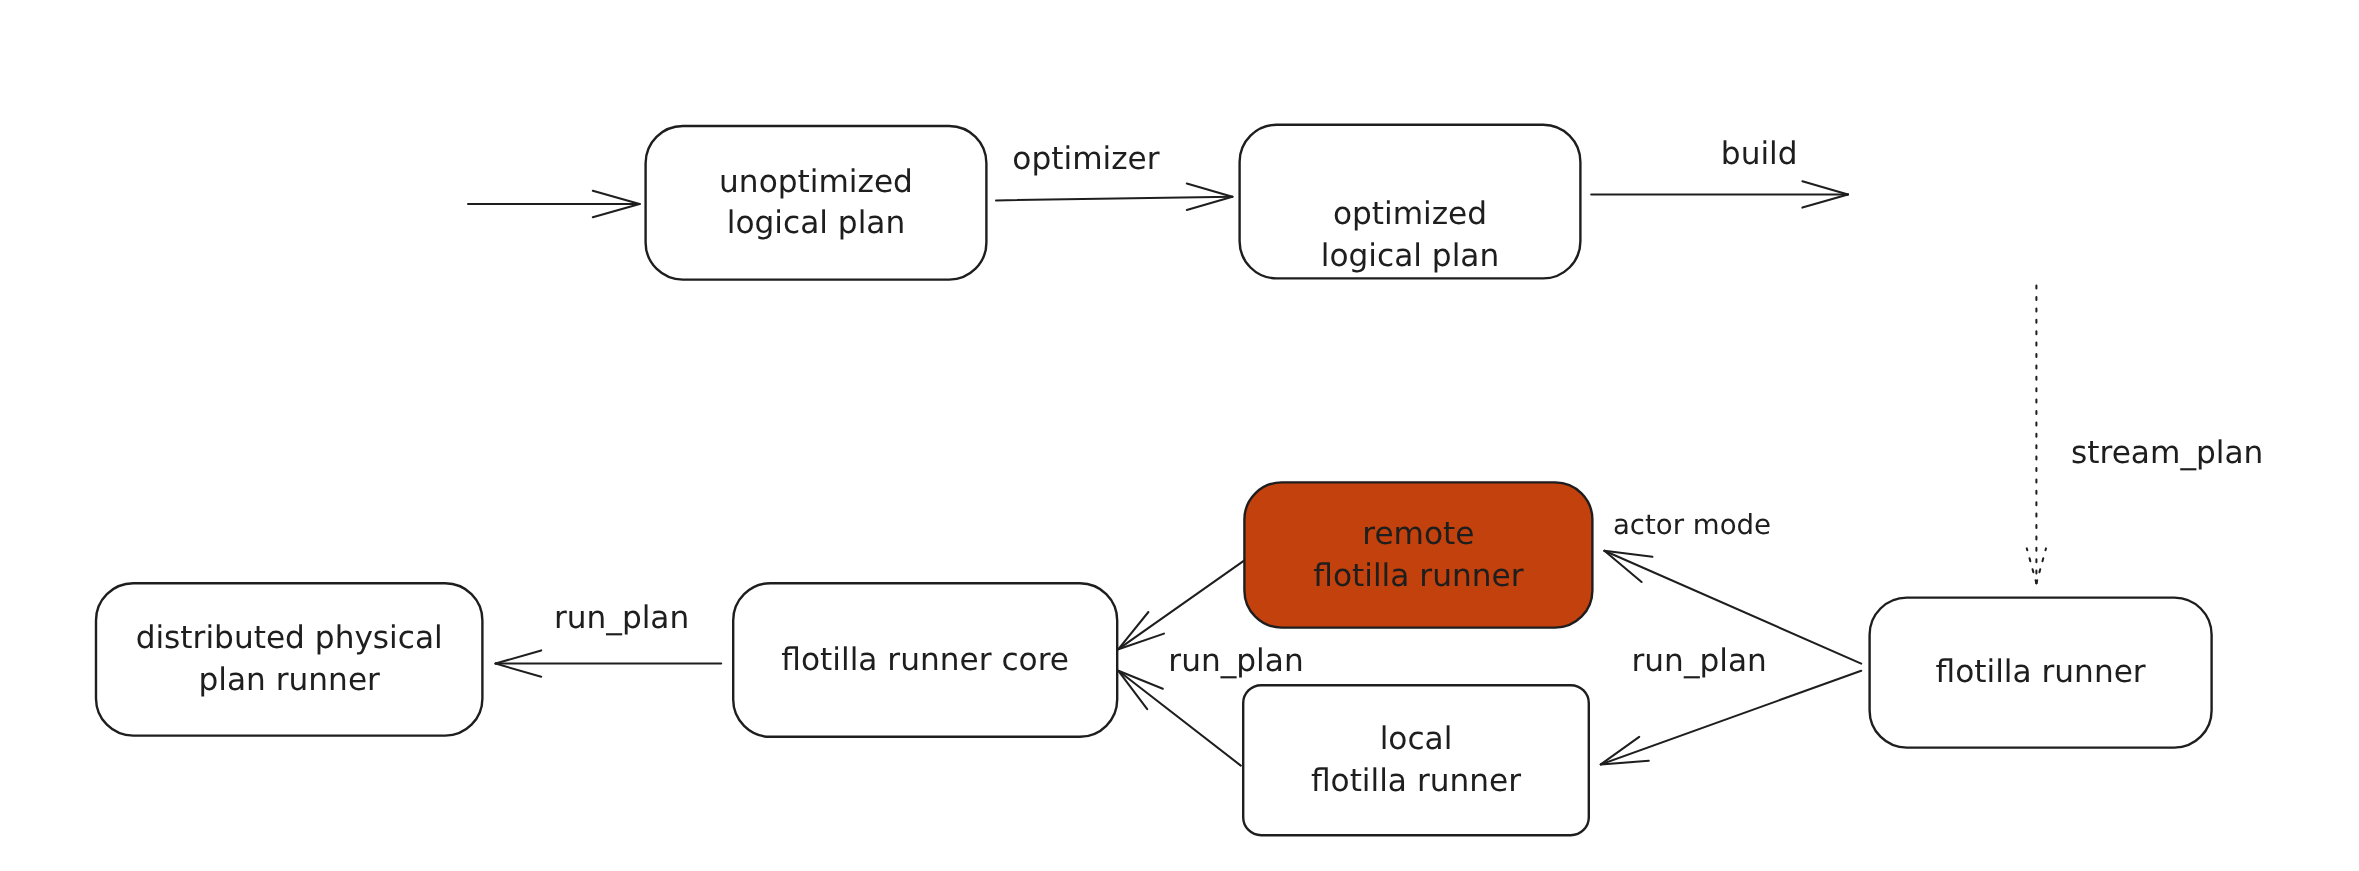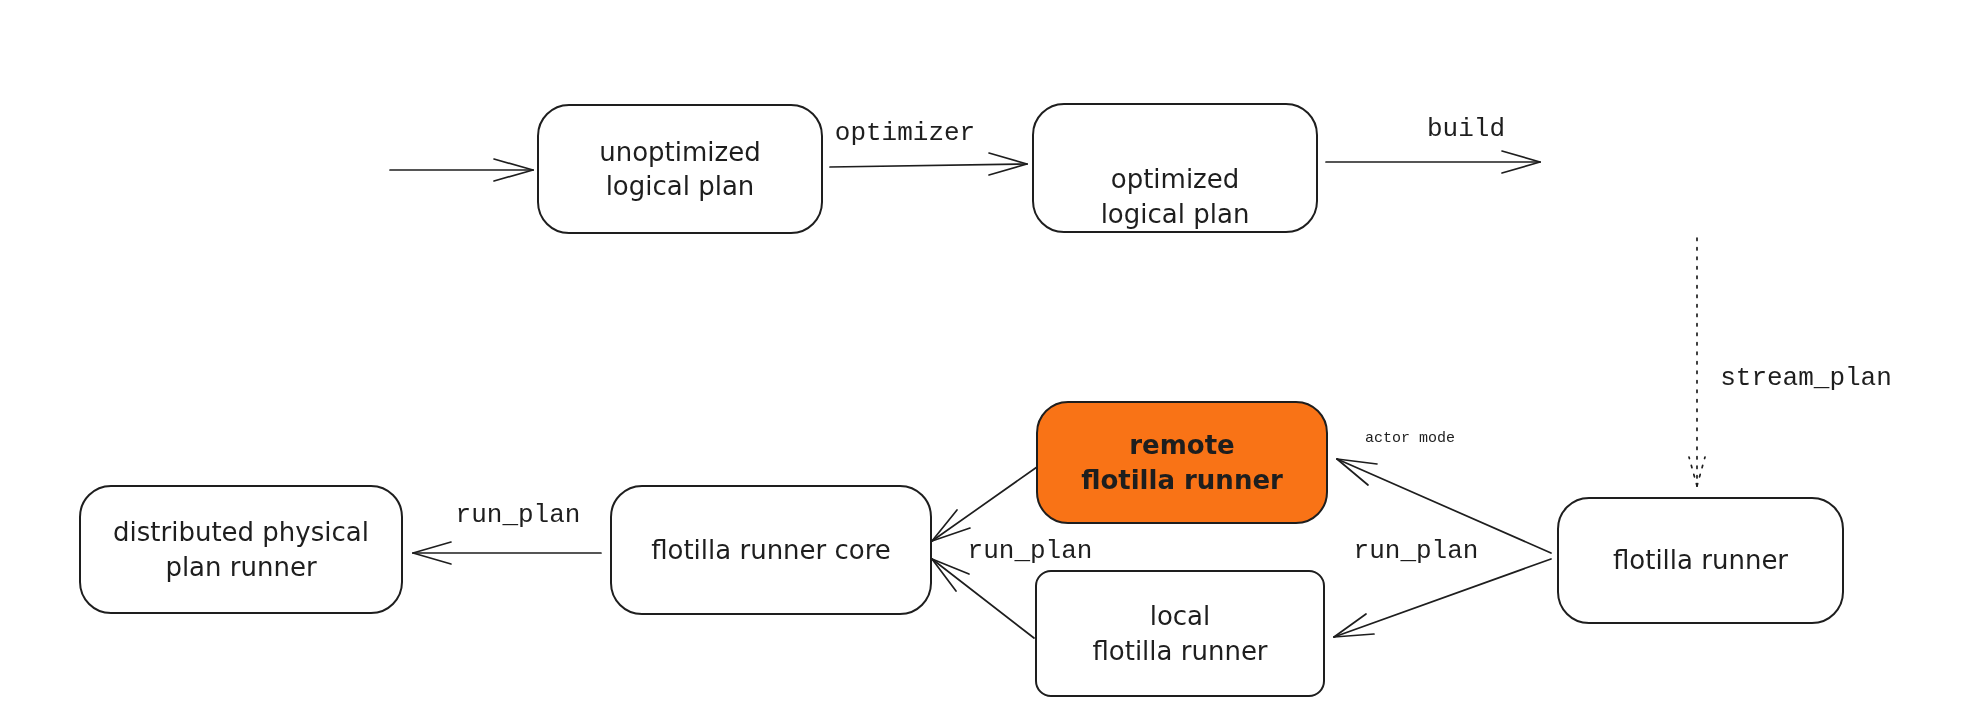--- a/index.html
+++ b/index.html
@@ -24,23 +24,22 @@
     font-size:26px;line-height:1.32;
     white-space:pre-line;
     box-sizing:border-box;
   }
   .node.accent{background:#80e6c5;}
   .edge-label{
     position:absolute;
     transform:translate(-50%,-50%);
     font-size:26px;
     white-space:nowrap;
-    font-family:Liberation Mono, monospace;
   }
-  .edge-label.small{font-size:15px;}
+  .edge-label.small{font-size:23px;}
 </style>
 </head>
 <body>
 
 <div class="canvas">
 
   <svg class="edges-svg" viewBox="0 0 1966 726" xmlns="http://www.w3.org/2000/svg">
 
     <g>
       <line x1="390" y1="170" x2="533" y2="170"></line>
@@ -102,21 +101,21 @@
     <span>unoptimized
 logical plan</span>
   </div>
 
   <div class="node" style="left:1032px;top:103px;width:286px;height:130px;align-items:flex-end;">
     <span>optimized
 logical plan</span>
   </div>
 
 
-  <div class="node accent" style="left: 1036px; top: 401px; width: 292px; height: 123px; background-color: #f97316; font-weight: bold;">
+  <div class="node accent" style="left: 1036px; top: 401px; width: 292px; height: 123px; background-color: #c2410c;">
     <span>remote
 flotilla runner</span>
   </div>
 
   <div class="node" style="left:1035px;top:570px;width:290px;height:127px;border-radius:16px;">
     <span>local
 flotilla runner</span>
   </div>
 
   <div class="node" style="left:1557px;top:497px;width:287px;height:127px;">

